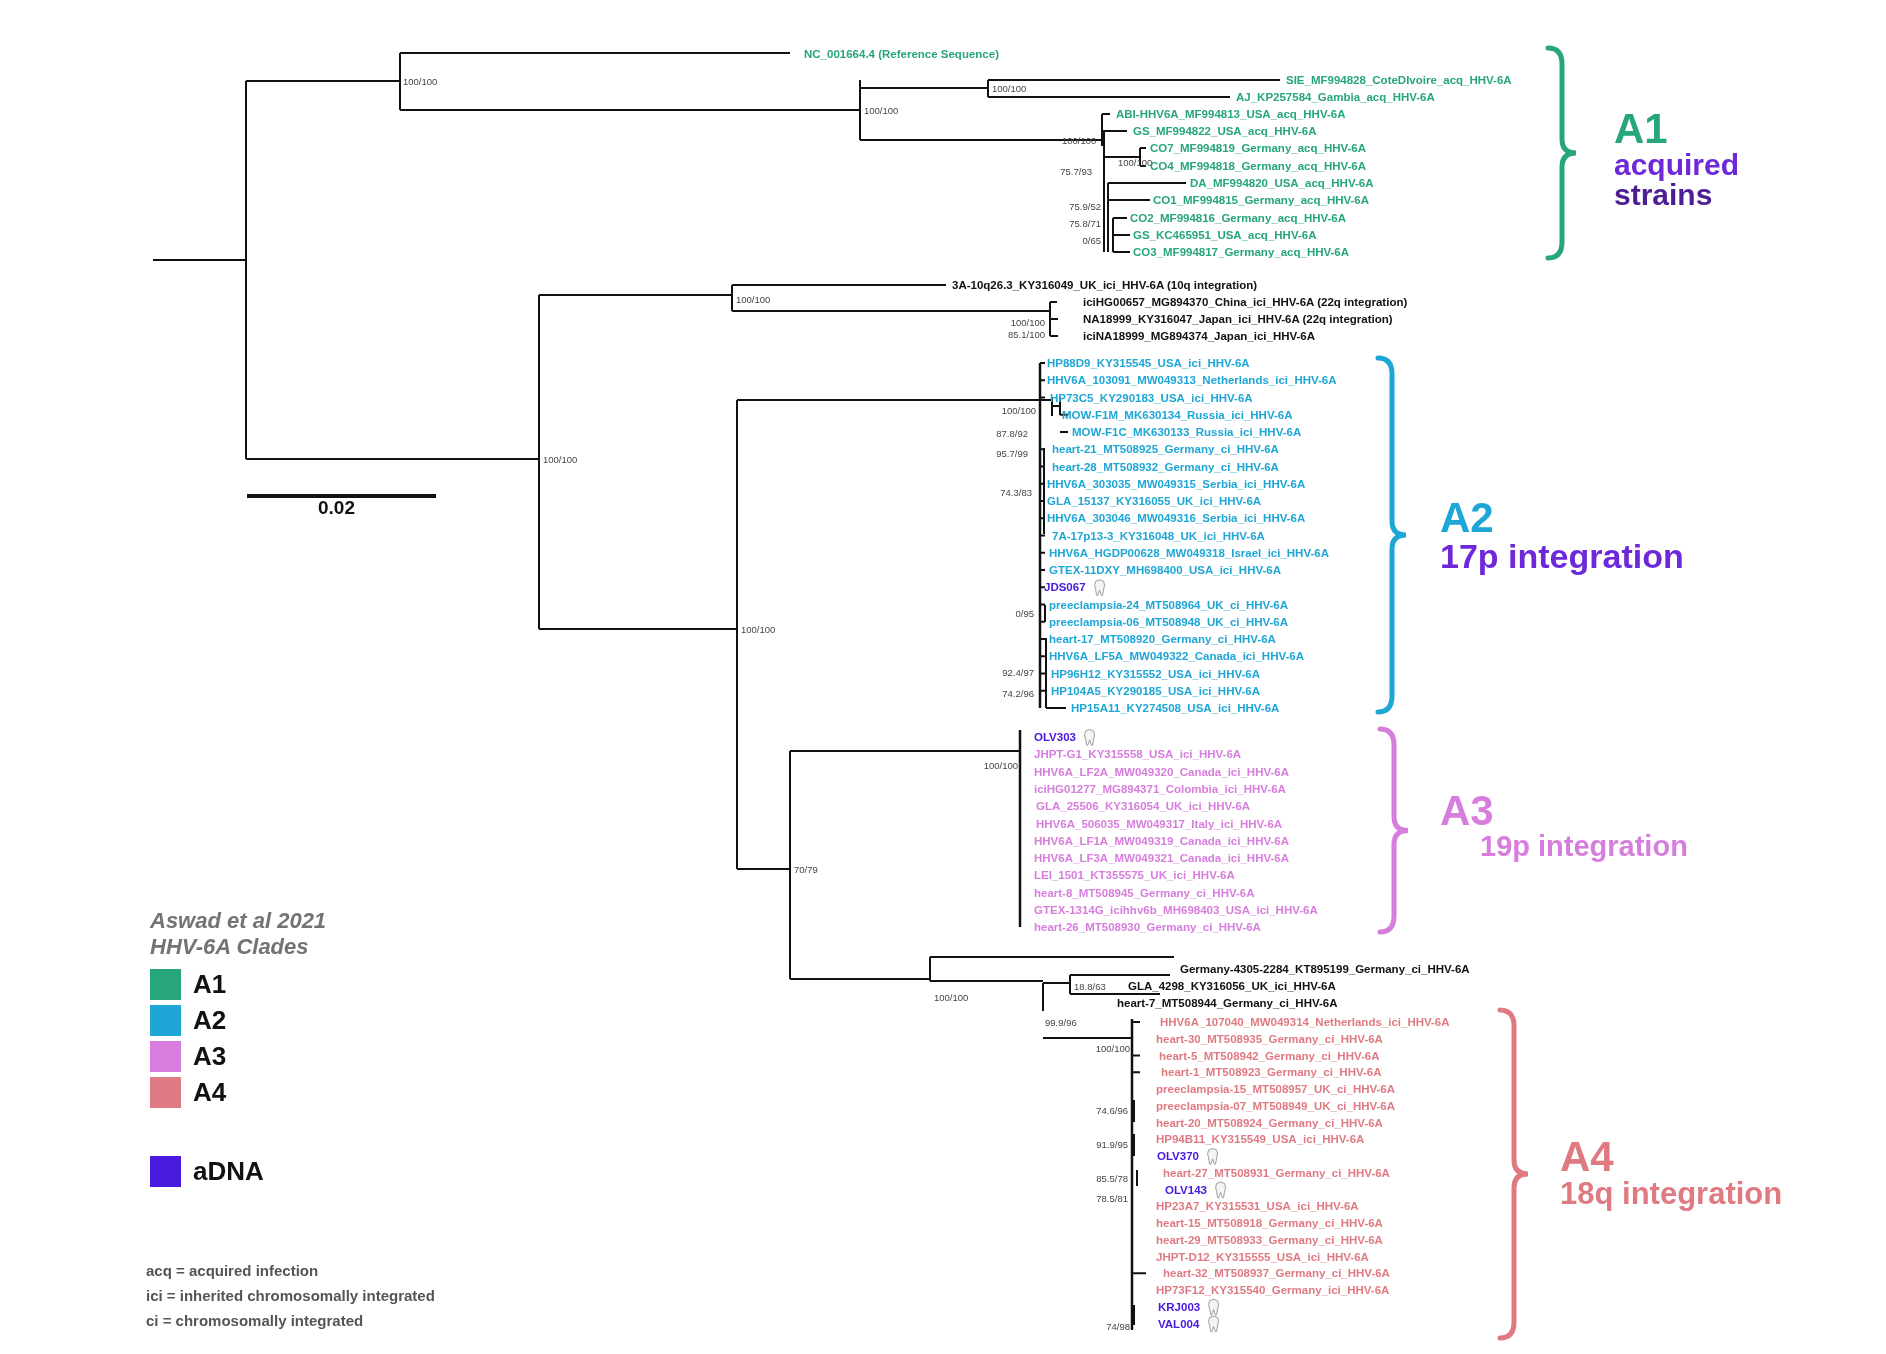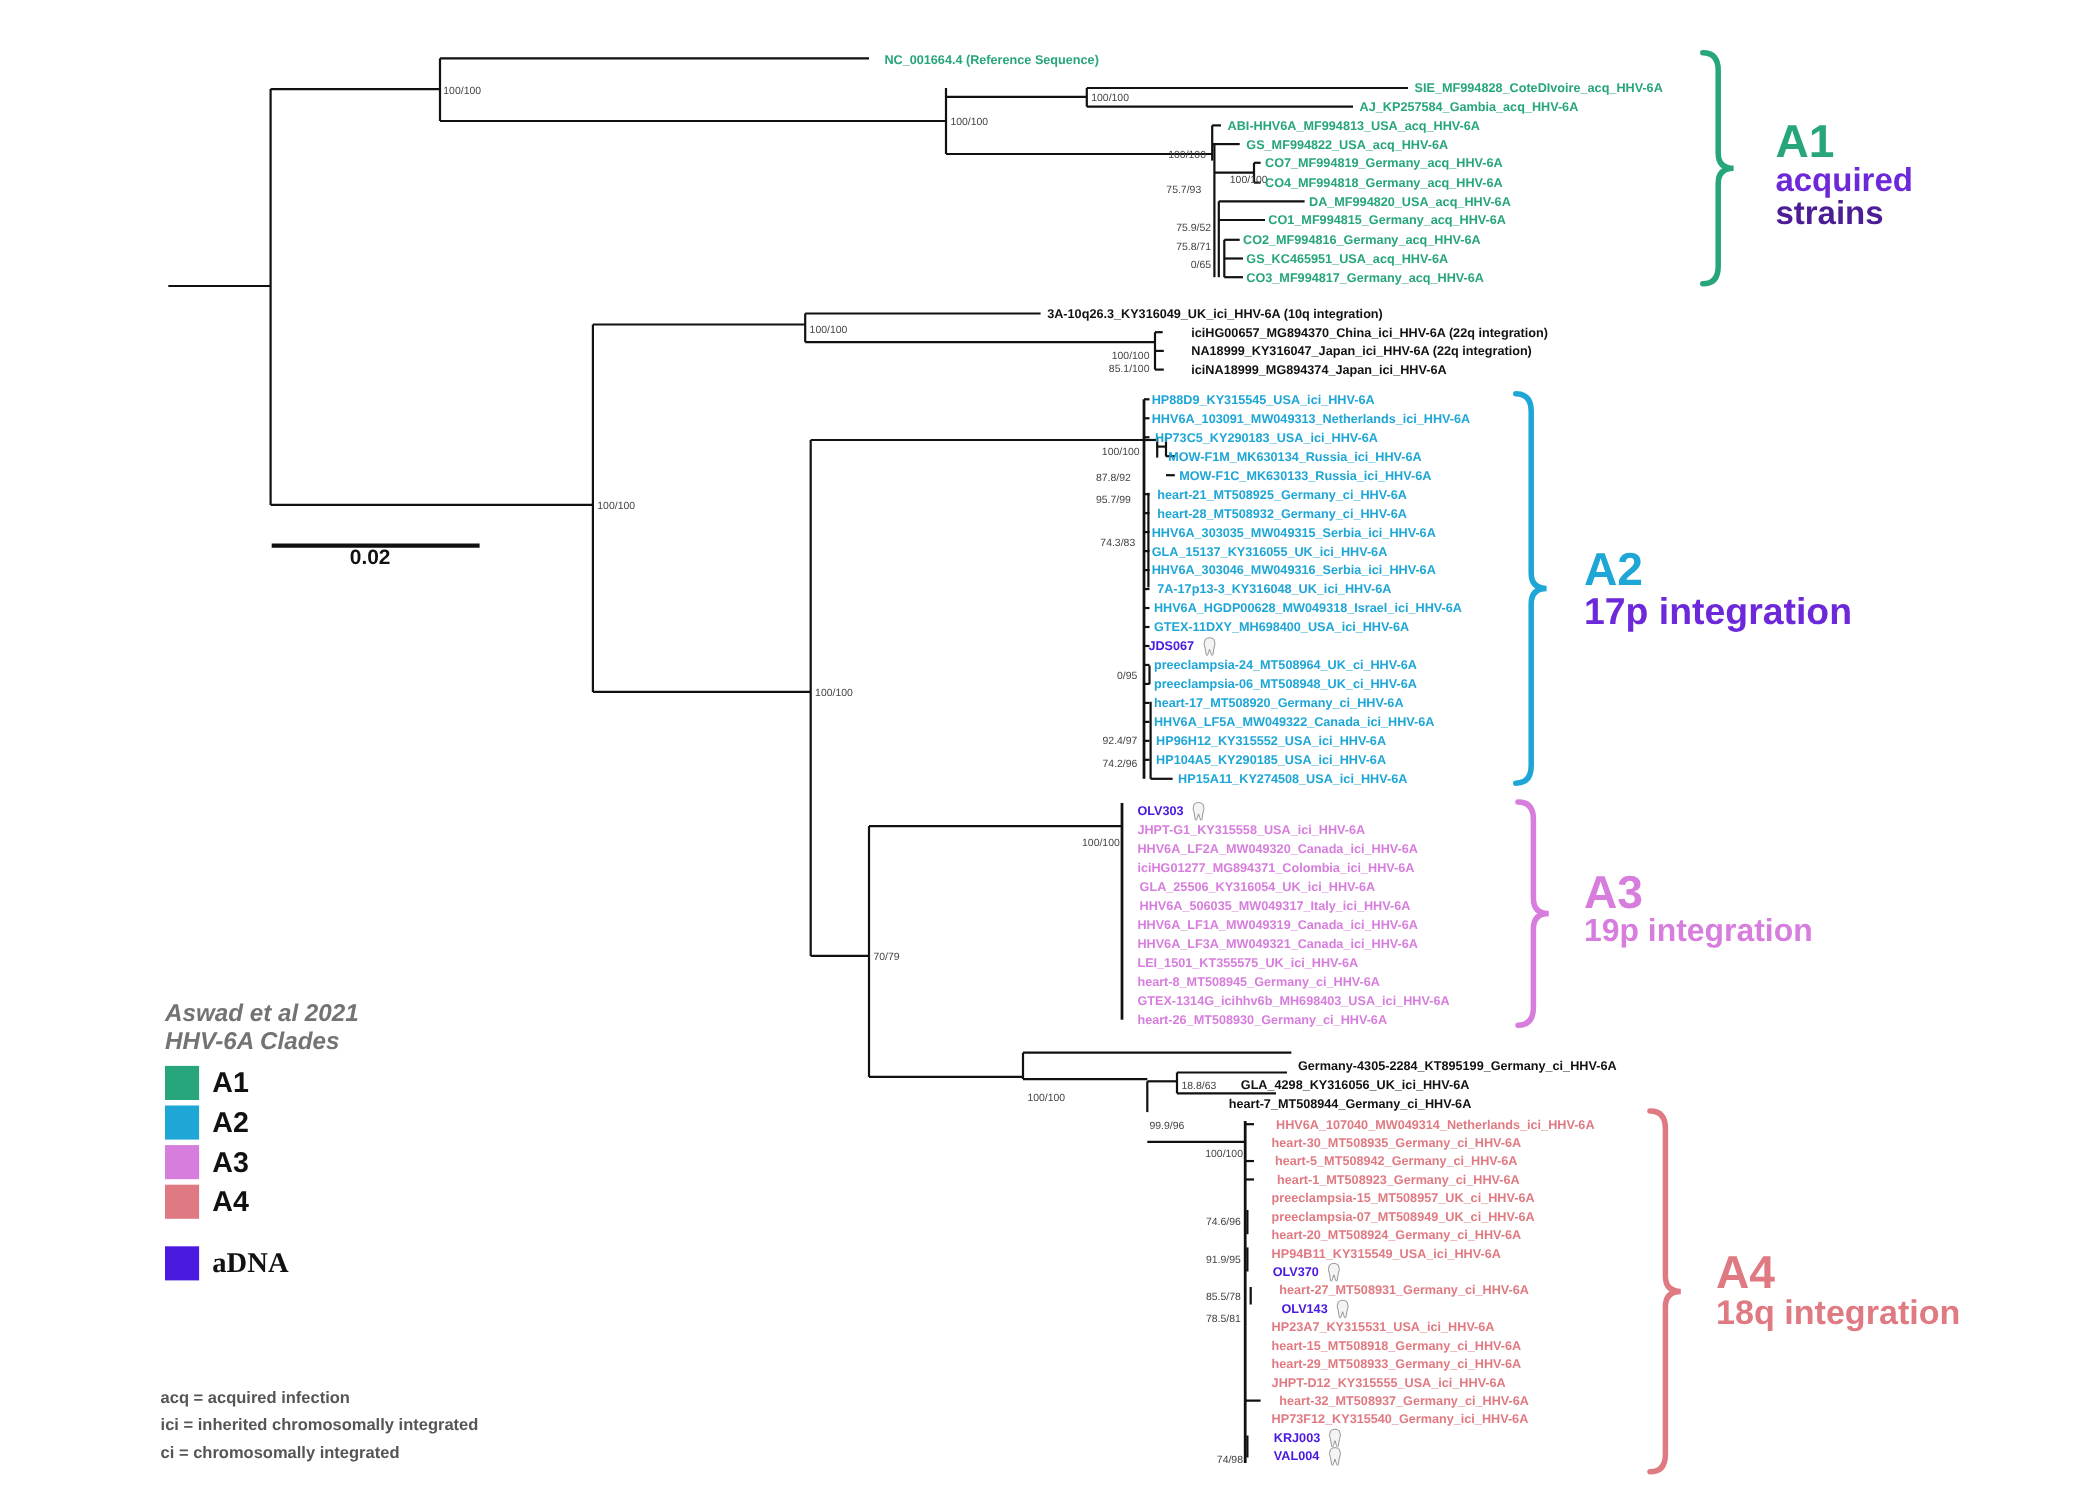--- a/index.html
+++ b/index.html
@@ -254,21 +254,21 @@
   <div style="font-size:42px;color:#27a57c;">A1</div>
   <div style="font-size:30px;color:#6d28d9;">acquired</div>
   <div style="font-size:30px;color:#4c1d95;">strains</div>
 </div>
 <div class="clade-title" style="left:1440px;top:497px;">
   <div style="font-size:42px;color:#1ea6d6;">A2</div>
   <div style="font-size:34px;color:#6d28d9;">17p integration</div>
 </div>
 <div class="clade-title" style="left:1440px;top:790px;">
   <div style="font-size:42px;color:#d77ddd;">A3</div>
-  <div style="font-size:29px;color:#d77ddd;">19p integration</div>
+  <div style="font-size:29px;color:#d77ddd;margin-left:40px;">19p integration</div>
 </div>
 <div class="clade-title" style="left:1560px;top:1136px;">
   <div style="font-size:42px;color:#e07a82;">A4</div>
   <div style="font-size:31px;color:#e07a82;">18q integration</div>
 </div>
 
 <div class="legend">
   <div class="legend-title">Aswad et al 2021</div>
   <div class="legend-title">HHV-6A Clades</div>
   <div class="legend-row" style="margin-top:6px;">
@@ -280,21 +280,21 @@
     <span class="legend-label">A2</span>
   </div>
   <div class="legend-row">
     <span class="swatch" style="background:#d77ddd;"></span>
     <span class="legend-label">A3</span>
   </div>
   <div class="legend-row">
     <span class="swatch" style="background:#e07a82;"></span>
     <span class="legend-label">A4</span>
   </div>
-  <div class="legend-row" style="margin-top:20px;font-family:Liberation Serif, serif;">
+  <div class="legend-row" style="margin-top:43px;">
     <span class="swatch" style="background:#4a1ae0;"></span>
     <span class="legend-label">aDNA</span>
   </div>
 </div>
 
 <div class="abbrev">
   <div>acq = acquired infection</div>
   <div>ici = inherited chromosomally integrated</div>
   <div>ci = chromosomally integrated</div>
 </div>

